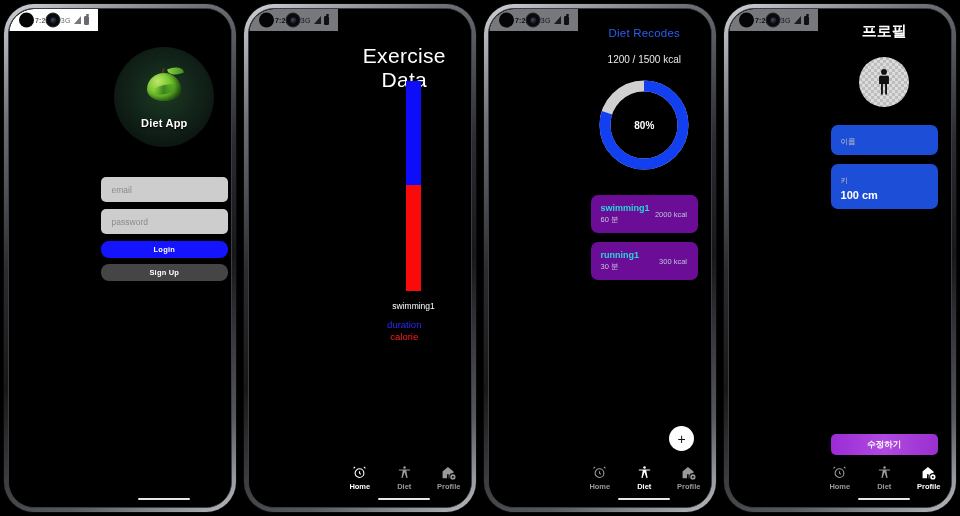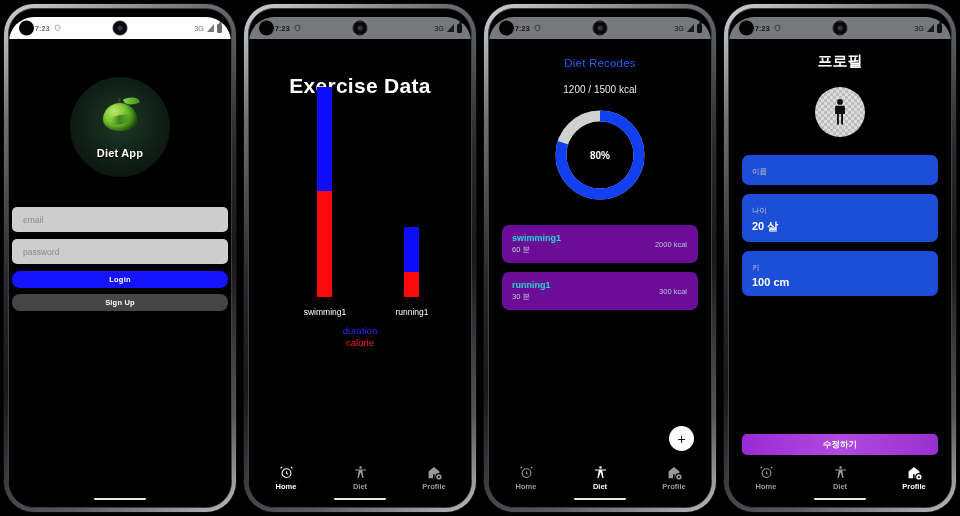--- a/index.html
+++ b/index.html
@@ -37,22 +37,21 @@
     overflow: hidden;
     border: 1px solid #3a3d41;
   }
   .screen {
     position: absolute;
     inset: 0;
     border-radius: 25px;
     background: #000;
     overflow: hidden;
     display: flex;
-    flex-direction: column;
-    margin-top: 8px;
+    flex-direction: row;
   }
 
   
   .statusbar {
     position: relative;
     height: 22px;
     flex: 0 0 22px;
     display: flex;
     align-items: center;
     justify-content: space-between;
@@ -187,21 +186,21 @@
     position: absolute; left: 50%; bottom: 7px;
     transform: translateX(-50%);
     width: 52px; height: 2.5px;
     background: #e8e8e8; border-radius: 2px;
   }
 
   
   .page-title {
     text-align: center;
     color: #fff;
-    font-weight: bold;
+    font-weight: normal;
     font-size: 21px;
     margin-top: 35px;
     letter-spacing: .3px;
   }
   .chart {
     position: relative;
     height: 215px;
     margin-top: 18px;
   }
   .bar-col {
@@ -604,24 +603,20 @@
                   <path d="M8.2 8.2h7.6c1 0 1.6.7 1.6 1.7v7.4h-2.1v11.4h-2.1V17.3h-2.4v11.4H8.7V17.3H6.6V9.9c0-1 .6-1.7 1.6-1.7z" fill="#111"></path>
                 </svg>
             </div>
           </div>
 
           <div class="pfields">
             <div class="pfield">
               <div class="pf-label">이름</div>
             </div>
             <div class="pfield">
-              <div class="pf-label">나이</div>
-              <div class="pf-value">20 살</div>
-            </div>
-            <div class="pfield">
               <div class="pf-label">키</div>
               <div class="pf-value">100 cm</div>
             </div>
           </div>
 
           <div class="edit-btn">수정하기</div>
 
           <div class="navbar">
             <div class="nav-item">
               <span class="nav-ico">

